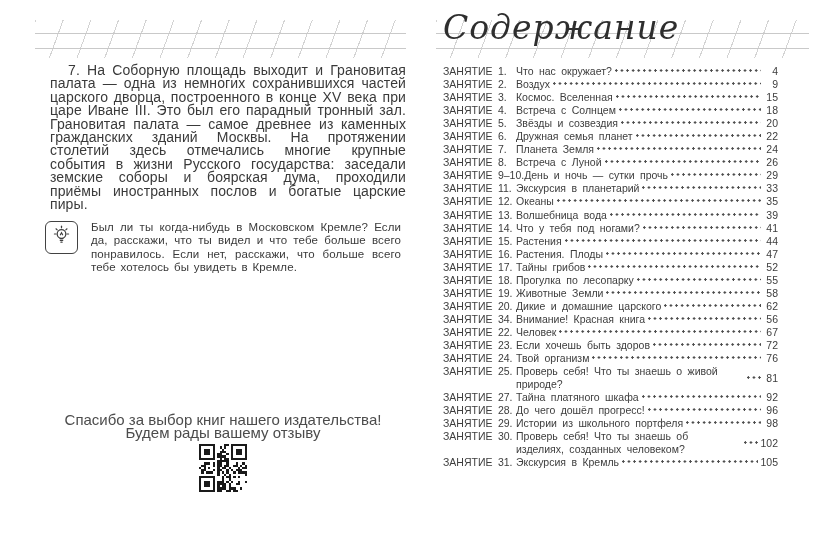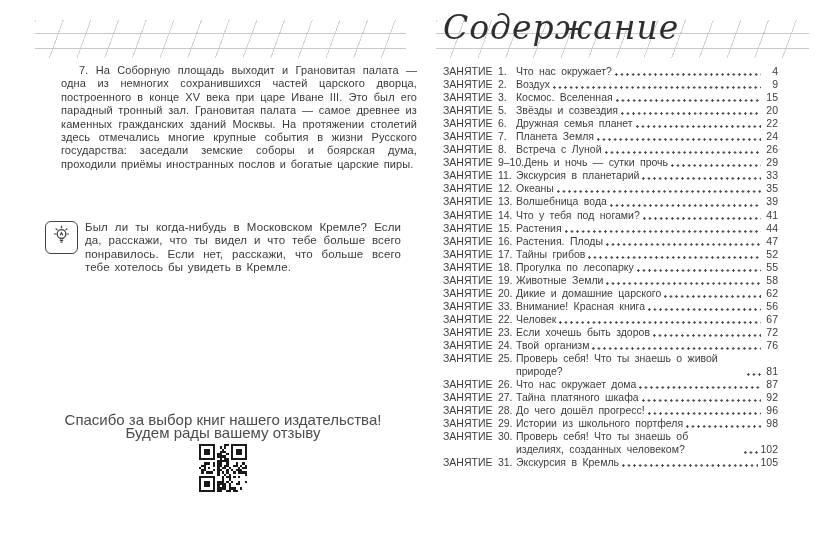--- a/index.html
+++ b/index.html
@@ -16,26 +16,26 @@
     content:""; position:absolute; left:0; right:0; height:1px; background:#c9c9c9;
   }
   .writing-lines::before { top:13px; }
   .writing-lines::after  { top:28px; }
 
   
   .page-left { position:absolute; left:45px; top:0; width:356px; height:537px; }
   .page-left .writing-lines { left:-10px; right:-5px; top:20px; }
 
   .paragraph {
-    position:absolute; top:64px; left:16px; width:356px;
-    font-size:11px; line-height:13.4px; text-align:justify; text-indent:18px;
+    position:absolute; top:64px; left:5px; width:356px;
+    font-size:14px; line-height:13.4px; text-align:justify; text-indent:18px;
     word-spacing:1.5px; letter-spacing:0.1px; color:#3a3a3a;
   }
 
-  .task-box { position:absolute; top:221px; left:0; width:356px; display:flex; gap:7px; }
+  .task-box { position:absolute; top:221px; left:0; width:356px; display:flex; gap:13px; }
   .bulb-frame {
     flex:0 0 33px; height:33px; border:1.6px solid #424242; border-radius:6px;
     display:flex; align-items:center; justify-content:center; background:#fff;
   }
   .task-text {
     flex:1; font-size:11.5px; line-height:13.4px; text-align:justify;
     word-spacing:1.5px; letter-spacing:0.1px;
   }
 
   .footer { position:absolute; top:414px; left:0; width:356px; text-align:center; }
@@ -48,21 +48,21 @@
   .page-right .writing-lines { left:-7px; right:-31px; top:20px; }
   .script-title {
     position:absolute; top:8px; left:0; right:-28px; text-align:left;
     font-family:"DejaVu Serif", serif; font-style:italic; font-weight:400;
     font-size:33px; color:#2e2e2e; letter-spacing:1px;
   }
 
   .toc { position:absolute; top:65px; left:0; width:335px; font-size:10.5px; color:#3d3d3d; }
   .toc-row { display:flex; align-items:flex-start; line-height:13.05px; }
   .toc-label { flex:0 0 73px; white-space:nowrap; word-spacing:2.5px; }
-  .toc-main { flex:1; display:flex; align-items:flex-end; min-width:0; }
+  .toc-main { flex:1; display:flex; align-items:center; min-width:0; }
   .toc-title { word-spacing:2.5px; }
   .toc-leader {
     flex:1 0 14px; height:3px; margin:0 2px 2px 3px;
     background-image: radial-gradient(circle at 1.3px 1.5px, #4b4b4b 1px, transparent 1.35px);
     background-size:5.6px 3px; background-repeat:repeat-x; background-position:left bottom;
   }
   .toc-page { flex:0 0 auto; min-width:15px; text-align:right; }
 </style>
 </head>
 <body>
@@ -260,20 +260,28 @@
 
   <div class="toc-row">
     <span class="toc-label">ЗАНЯТИЕ 3.</span>
     <span class="toc-main">
       <span class="toc-title">Космос. Вселенная</span>
       <span class="toc-leader"></span>
       <span class="toc-page">15</span>
     </span>
   </div>
 
+  <div class="toc-row">
+    <span class="toc-label">ЗАНЯТИЕ 4.</span>
+    <span class="toc-main">
+      <span class="toc-title">Встреча с Солнцем</span>
+      <span class="toc-leader"></span>
+      <span class="toc-page">18</span>
+    </span>
+  </div>
 
   <div class="toc-row">
     <span class="toc-label">ЗАНЯТИЕ 5.</span>
     <span class="toc-main">
       <span class="toc-title">Звёзды и созвездия</span>
       <span class="toc-leader"></span>
       <span class="toc-page">20</span>
     </span>
   </div>
 
@@ -397,21 +405,21 @@
   <div class="toc-row">
     <span class="toc-label">ЗАНЯТИЕ 20.</span>
     <span class="toc-main">
       <span class="toc-title">Дикие и домашние царского</span>
       <span class="toc-leader"></span>
       <span class="toc-page">62</span>
     </span>
   </div>
 
   <div class="toc-row">
-    <span class="toc-label">ЗАНЯТИЕ 33.</span>
+    <span class="toc-label">ЗАНЯТИЕ 34.</span>
     <span class="toc-main">
       <span class="toc-title">Внимание! Красная книга</span>
       <span class="toc-leader"></span>
       <span class="toc-page">56</span>
     </span>
   </div>
 
   <div class="toc-row">
     <span class="toc-label">ЗАНЯТИЕ 22.</span>
     <span class="toc-main">
@@ -441,28 +449,20 @@
 
   <div class="toc-row">
     <span class="toc-label">ЗАНЯТИЕ 25.</span>
     <span class="toc-main">
       <span class="toc-title">Проверь себя! Что ты знаешь о живой природе?</span>
       <span class="toc-leader"></span>
       <span class="toc-page">81</span>
     </span>
   </div>
 
-  <div class="toc-row">
-    <span class="toc-label">ЗАНЯТИЕ 26.</span>
-    <span class="toc-main">
-      <span class="toc-title">Что нас окружает дома</span>
-      <span class="toc-leader"></span>
-      <span class="toc-page">87</span>
-    </span>
-  </div>
 
   <div class="toc-row">
     <span class="toc-label">ЗАНЯТИЕ 27.</span>
     <span class="toc-main">
       <span class="toc-title">Тайна платяного шкафа</span>
       <span class="toc-leader"></span>
       <span class="toc-page">92</span>
     </span>
   </div>
 

